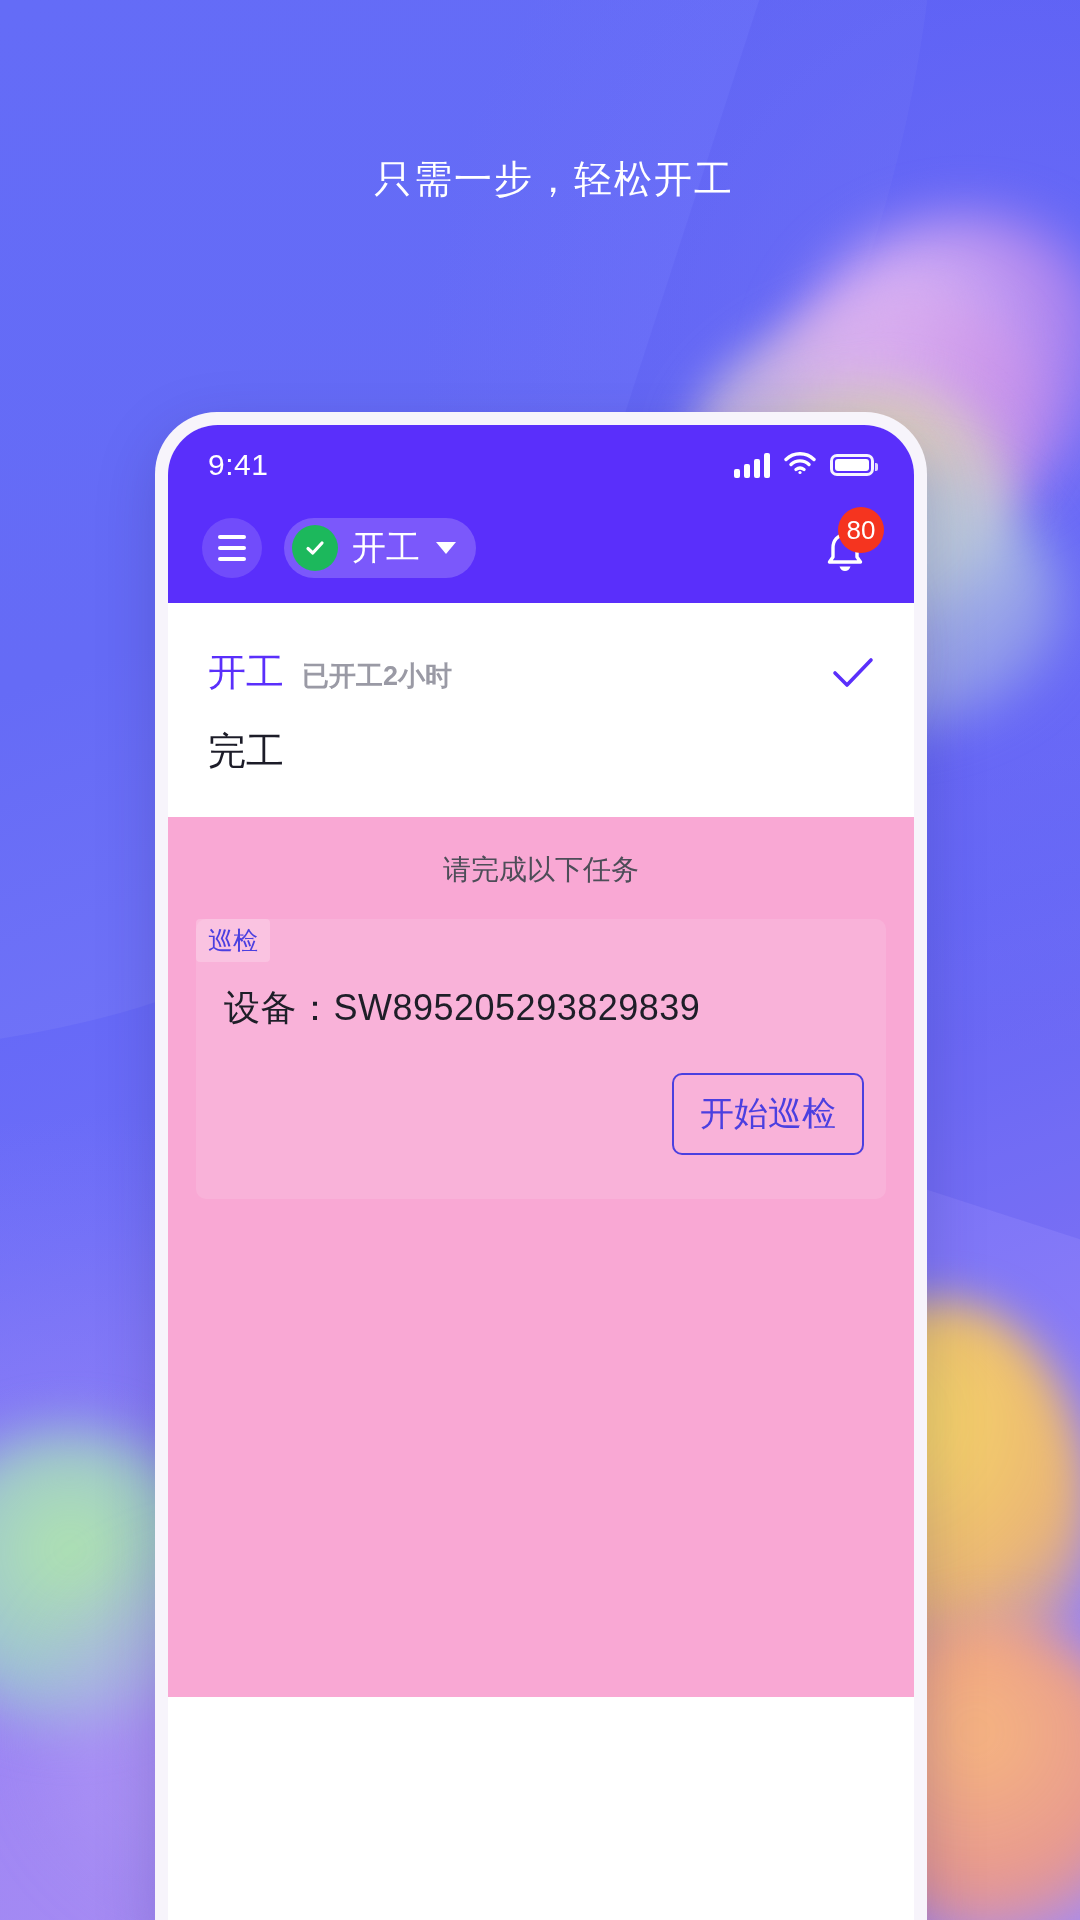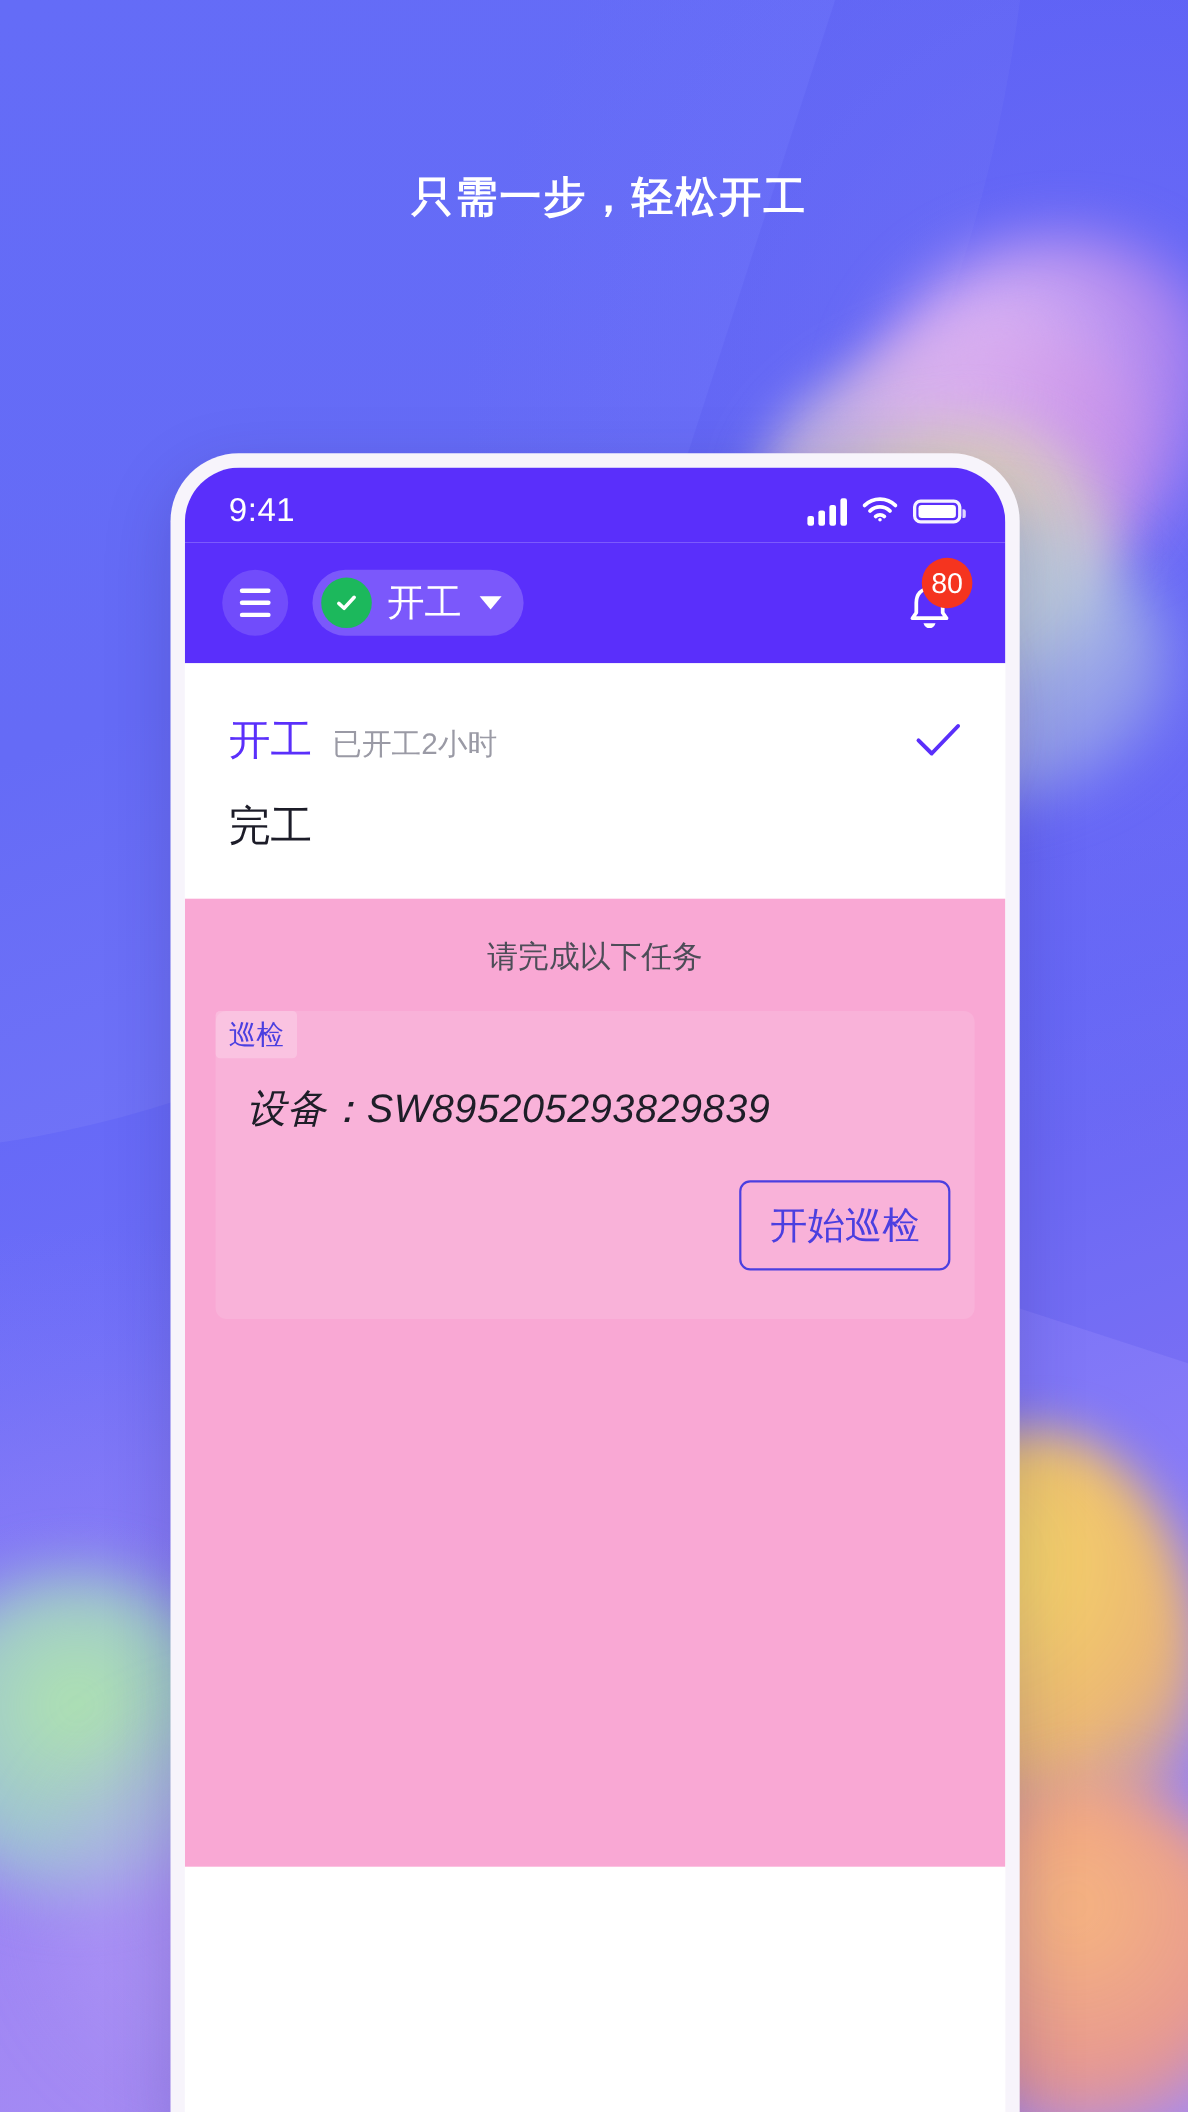--- a/index.html
+++ b/index.html
@@ -134,21 +134,21 @@
     font-size: 82px;
     line-height: 1.0;
     font-weight: 700;
     color: #ffffff;
     letter-spacing: 3px;
     margin: 0;
   }
   .subhead {
     margin: 36px 0 0 0;
     font-size: 38px;
-    font-weight: 700;
+    font-weight: 400;
     color: #ffffff;
     letter-spacing: 2px;
     padding-left: 28px;
   }
 
   
   .phone {
     position: absolute;
     left: 155px;
     top: 412px;
@@ -282,21 +282,21 @@
     background: #fff;
     padding: 44px 40px 40px 40px;
   }
   .step-row {
     display: flex;
     align-items: center;
     justify-content: space-between;
   }
   .step-left { display: flex; align-items: baseline; gap: 18px; }
   .step-title-active { color: #5a2ffb; font-size: 38px; font-weight: 500; }
-  .step-sub { color: #9a9aa5; font-size: 27px; }
+  .step-sub { color: #9a9aa5; font-size: 27px; font-weight: bold; }
   .step-check { color: #5a2ffb; display: flex; align-items: center; }
   .step-row-2 { margin-top: 28px; text-align: center; }
   .step-title { color: #1c1c28; font-size: 38px; font-weight: 500; }
 
   
   .overlay {
     background: #f9a8d4;
     padding: 34px 28px 0 28px;
     min-height: 880px;
     box-sizing: border-box;
@@ -320,21 +320,20 @@
     font-size: 25px;
     padding: 5px 12px;
     border-radius: 4px;
     margin: 0 0 6px 0;
   }
   .task-device {
     color: #1e1e28;
     font-size: 36px;
     padding: 16px 0 0 28px;
     letter-spacing: 0.5px;
-    font-style: italic;
   }
   .task-actions {
     display: flex;
     justify-content: flex-end;
     padding: 40px 22px 0 0;
   }
   .btn-outline {
     border: 2px solid #4b3fe0;
     color: #4b3fe0;
     background: transparent;

